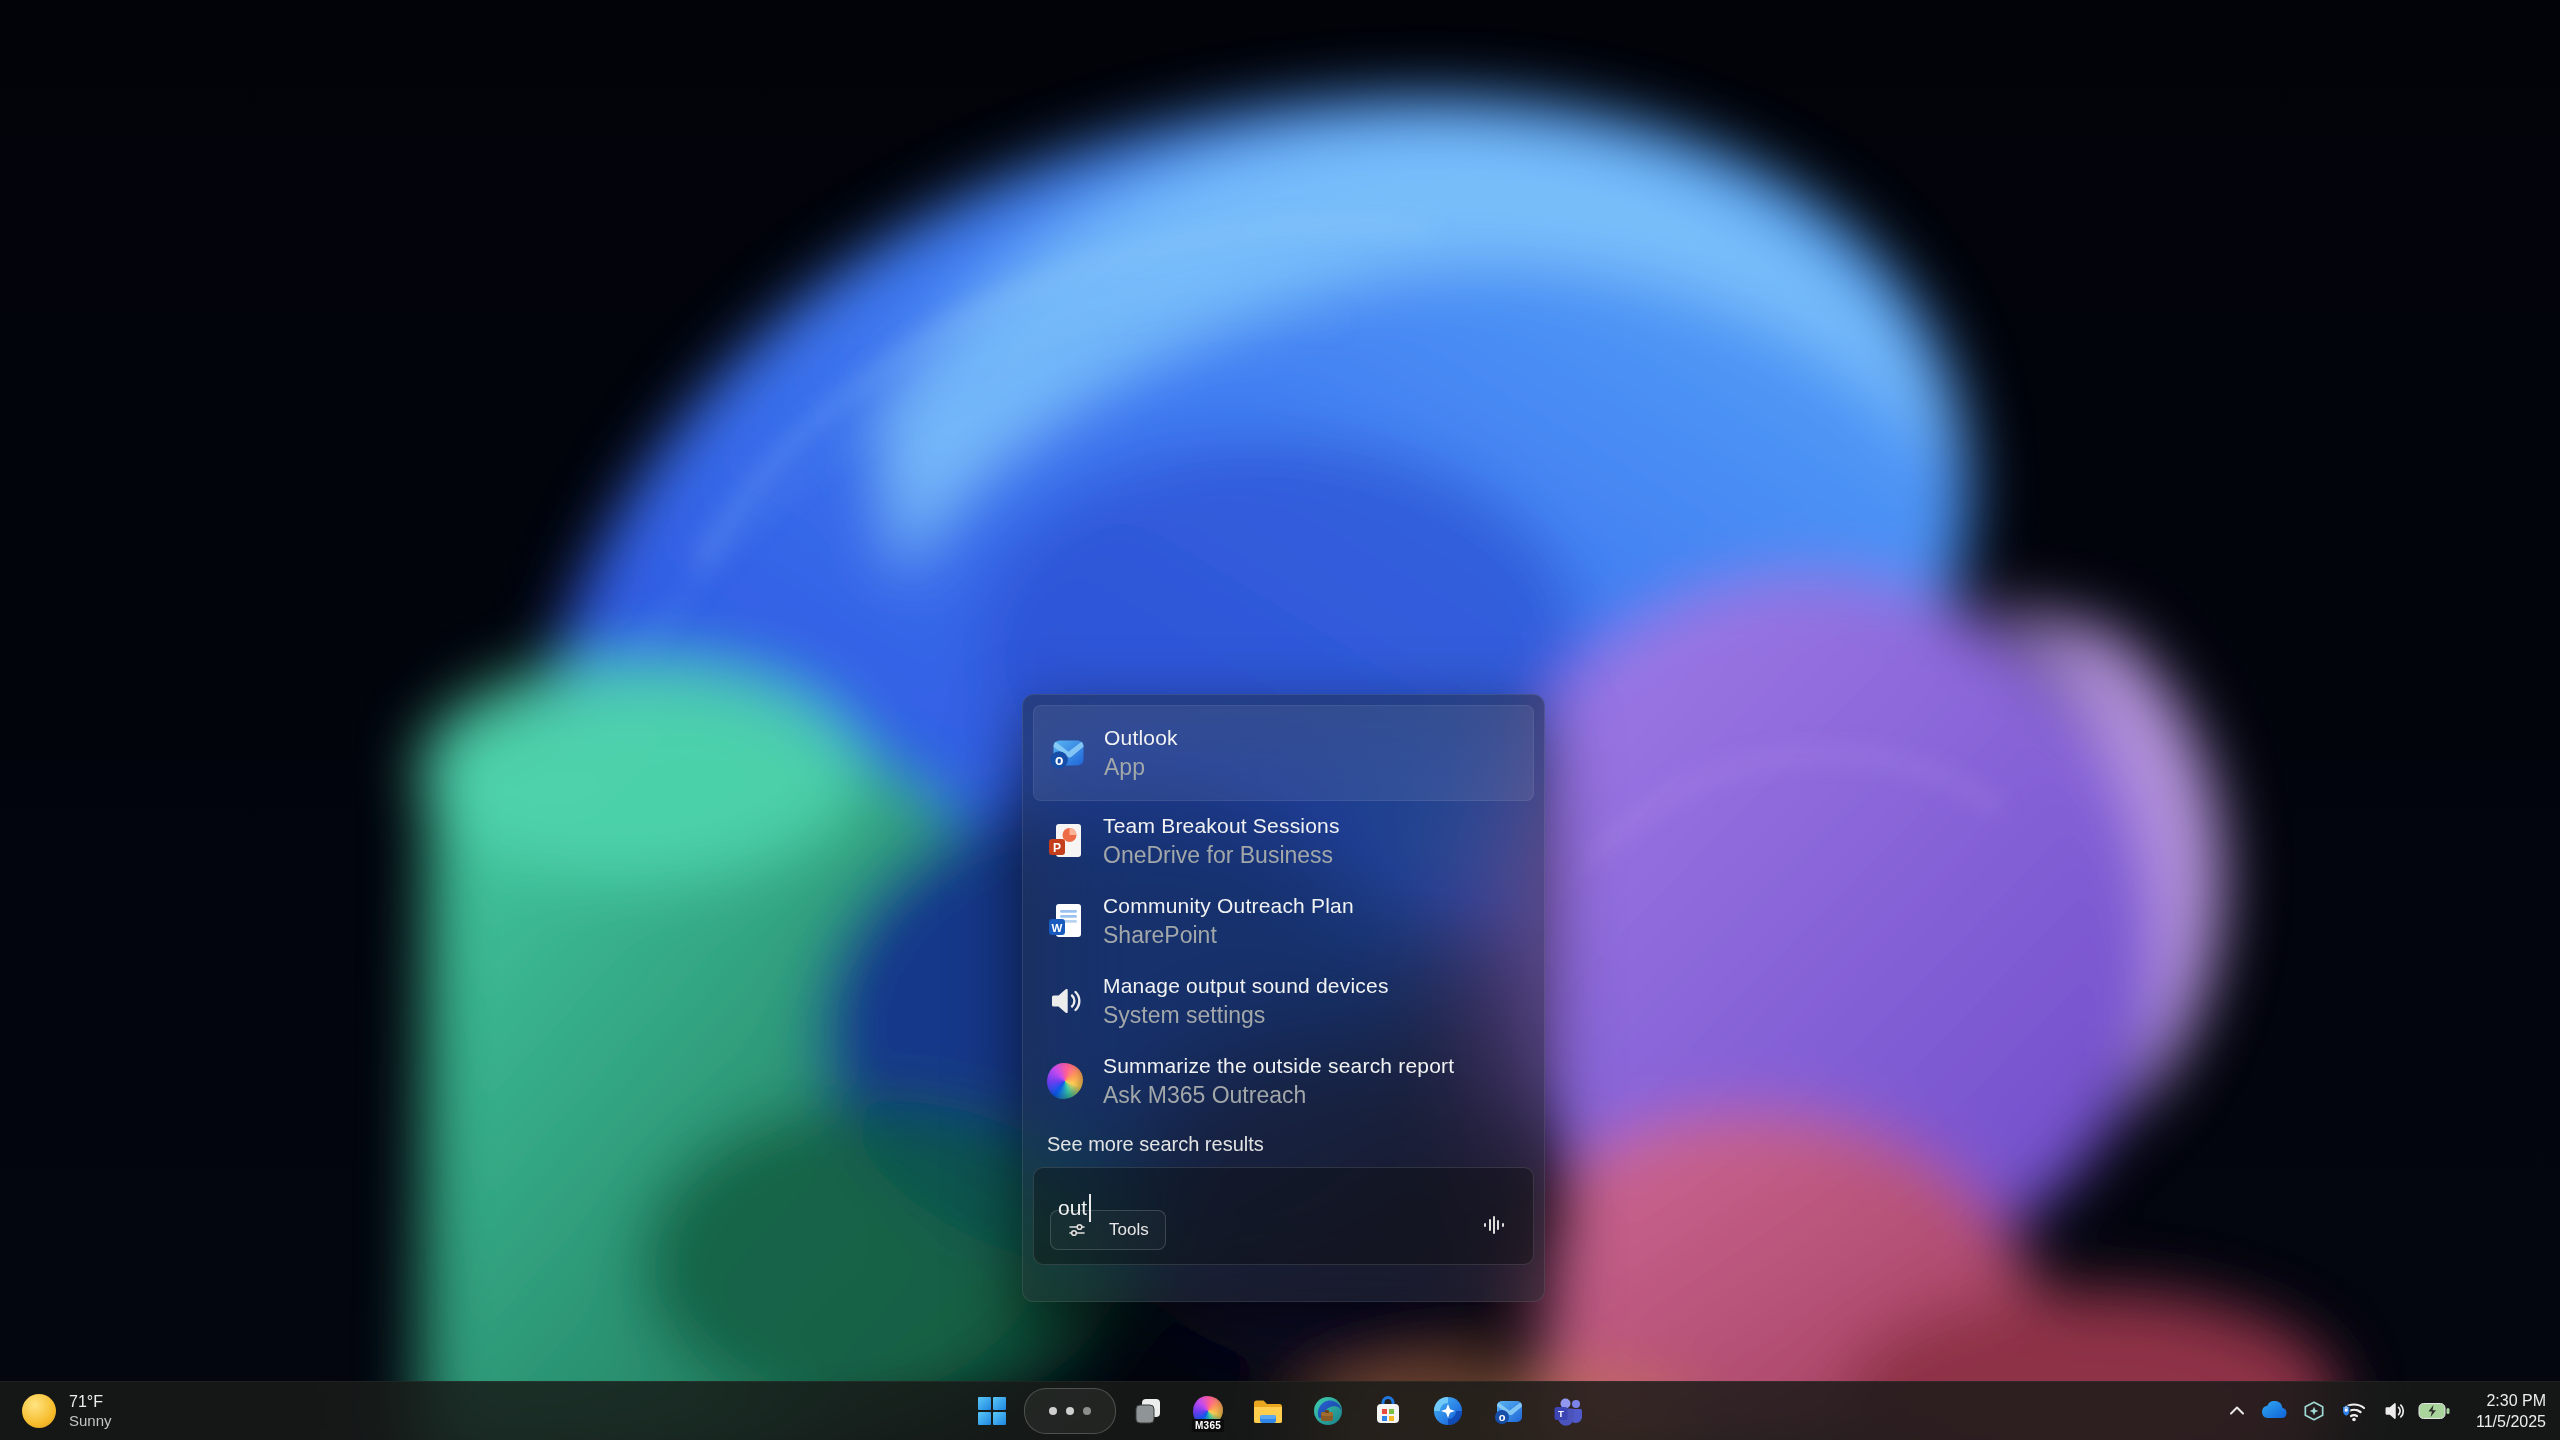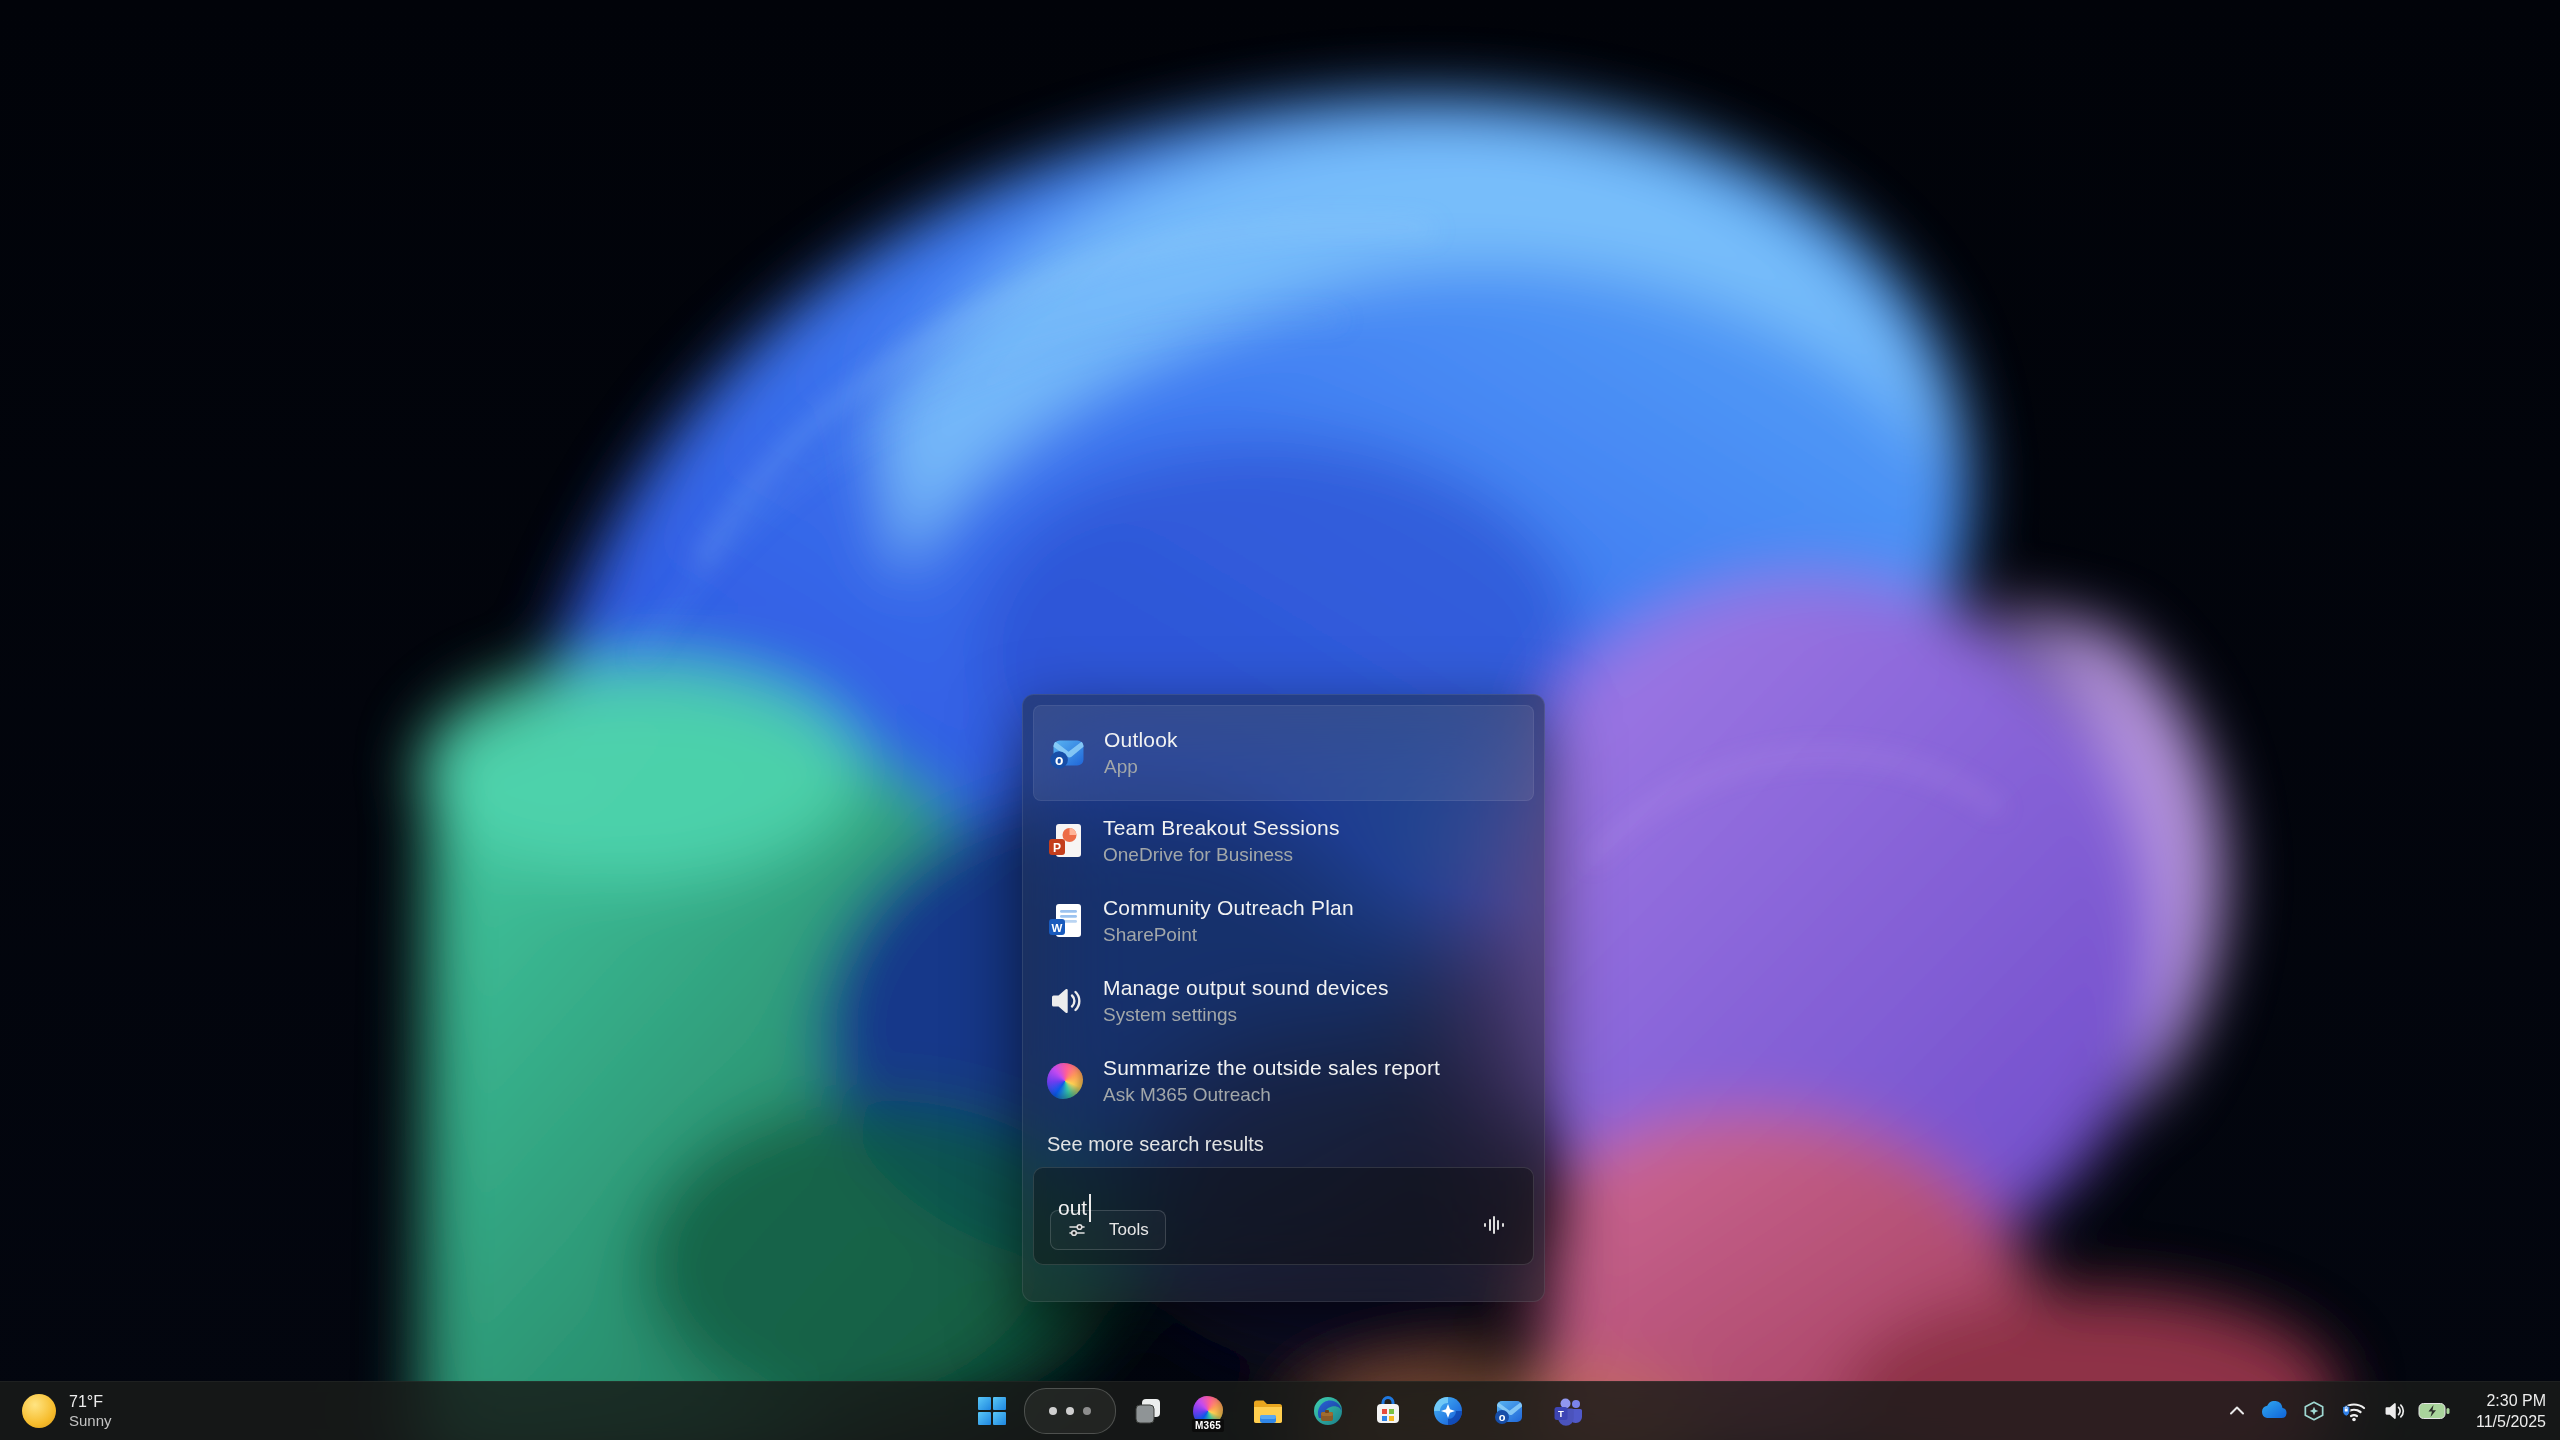--- a/index.html
+++ b/index.html
@@ -30,21 +30,21 @@
     padding:0 14px 0 12px;gap:18px;border-radius:8px;cursor:default;
   }
   .result-row.highlighted{
     height:96px;
     background:rgba(255,255,255,0.075);
     border:1px solid rgba(255,255,255,0.07);
   }
   .res-icon{width:40px;height:40px;flex:none;display:flex;align-items:center;justify-content:center;}
   .res-text{display:flex;flex-direction:column;justify-content:center;min-width:0;}
   .res-title{font-size:21px;color:#f1f2f2;letter-spacing:.2px;white-space:nowrap;}
-  .res-sub{font-size:19px;color:#a2a7a9;margin-top:4px;white-space:nowrap;}
+  .res-sub{font-size:23px;color:#a2a7a9;margin-top:4px;white-space:nowrap;}
   .see-more{
     height:46px;display:flex;align-items:center;padding-left:14px;
     font-size:20px;color:#e2e4e4;border-radius:6px;cursor:default;text-align:right;
   }
   .input-box{
     position:relative;height:98px;box-sizing:border-box;
     border-radius:10px;
     background:rgba(10,12,12,0.38);
     border:1px solid rgba(255,255,255,0.13);
   }
@@ -249,21 +249,21 @@
       <span class="res-title">Manage output sound devices</span>
       <span class="res-sub">System settings</span>
     </span>
   </div>
 
   <div class="result-row">
     <span class="res-icon">
       <span class="copilot-blob" style="width:36px;height:36px;"></span>
     </span>
     <span class="res-text">
-      <span class="res-title">Summarize the outside sales report</span>
+      <span class="res-title">Summarize the outside search report</span>
       <span class="res-sub">Ask M365 Outreach</span>
     </span>
   </div>
 
   <div class="see-more">See more search results</div>
 
   <div class="input-box">
     <div class="input-line">
       <span>out</span>
       <span class="caret"></span>

